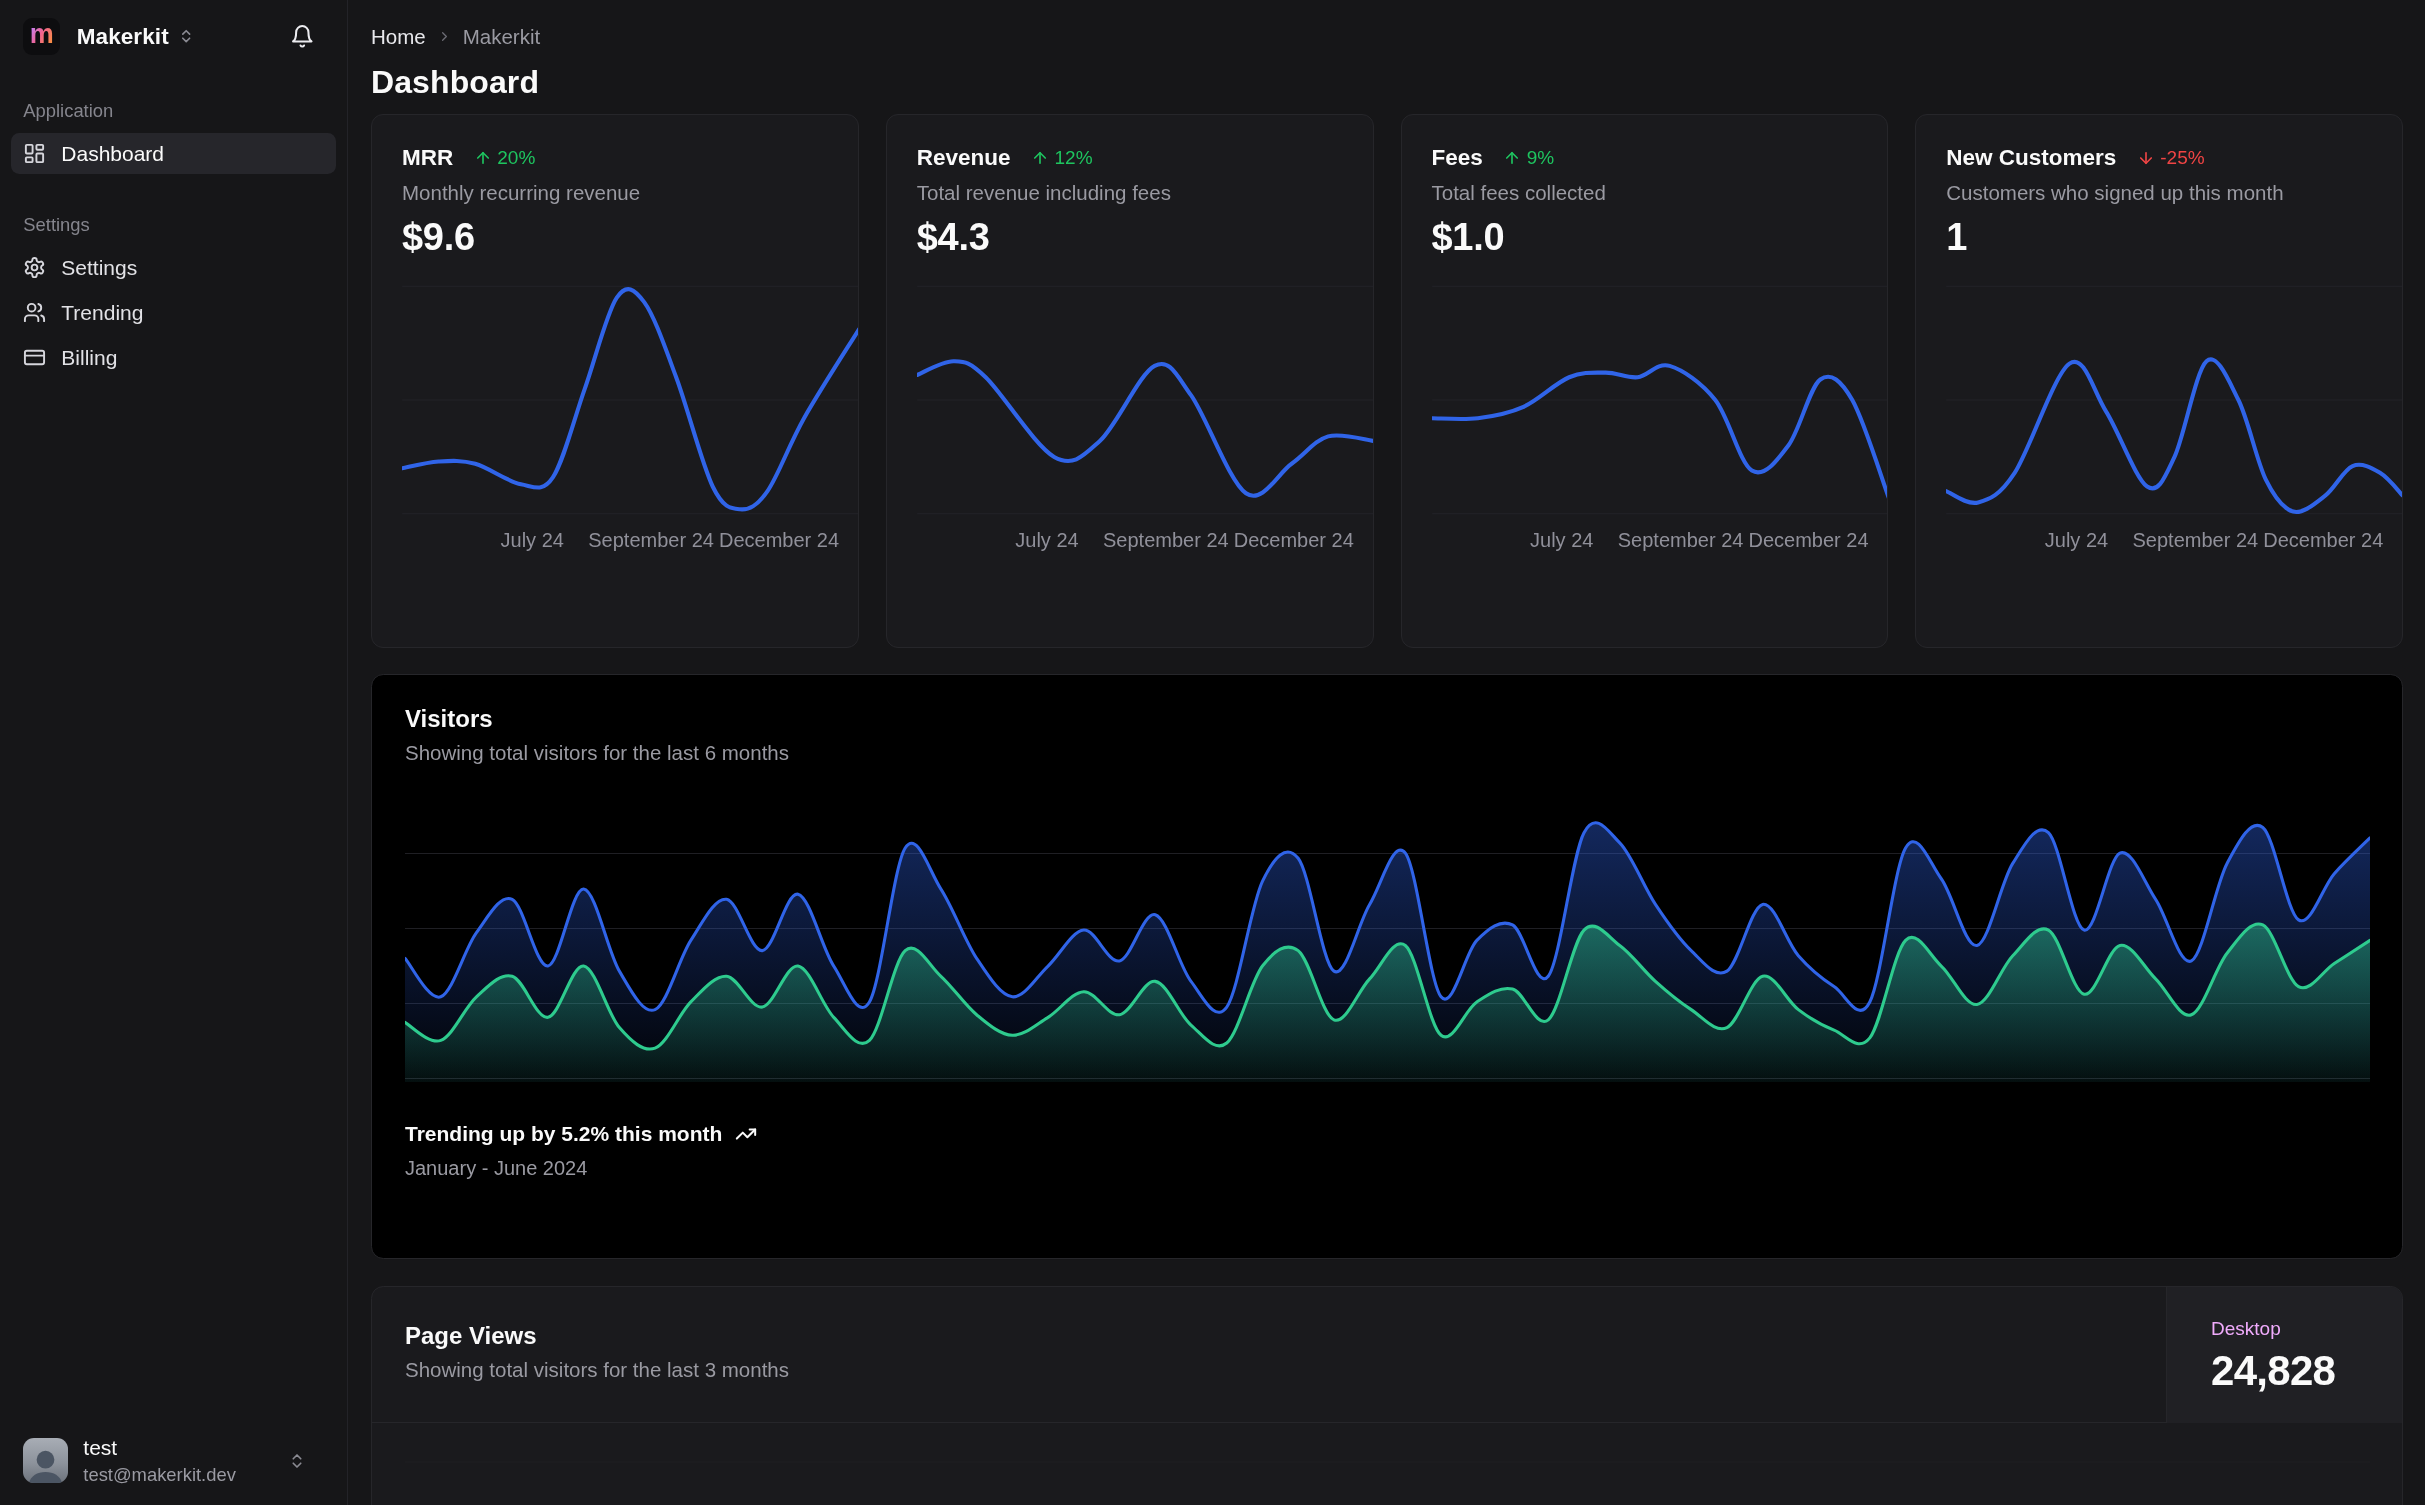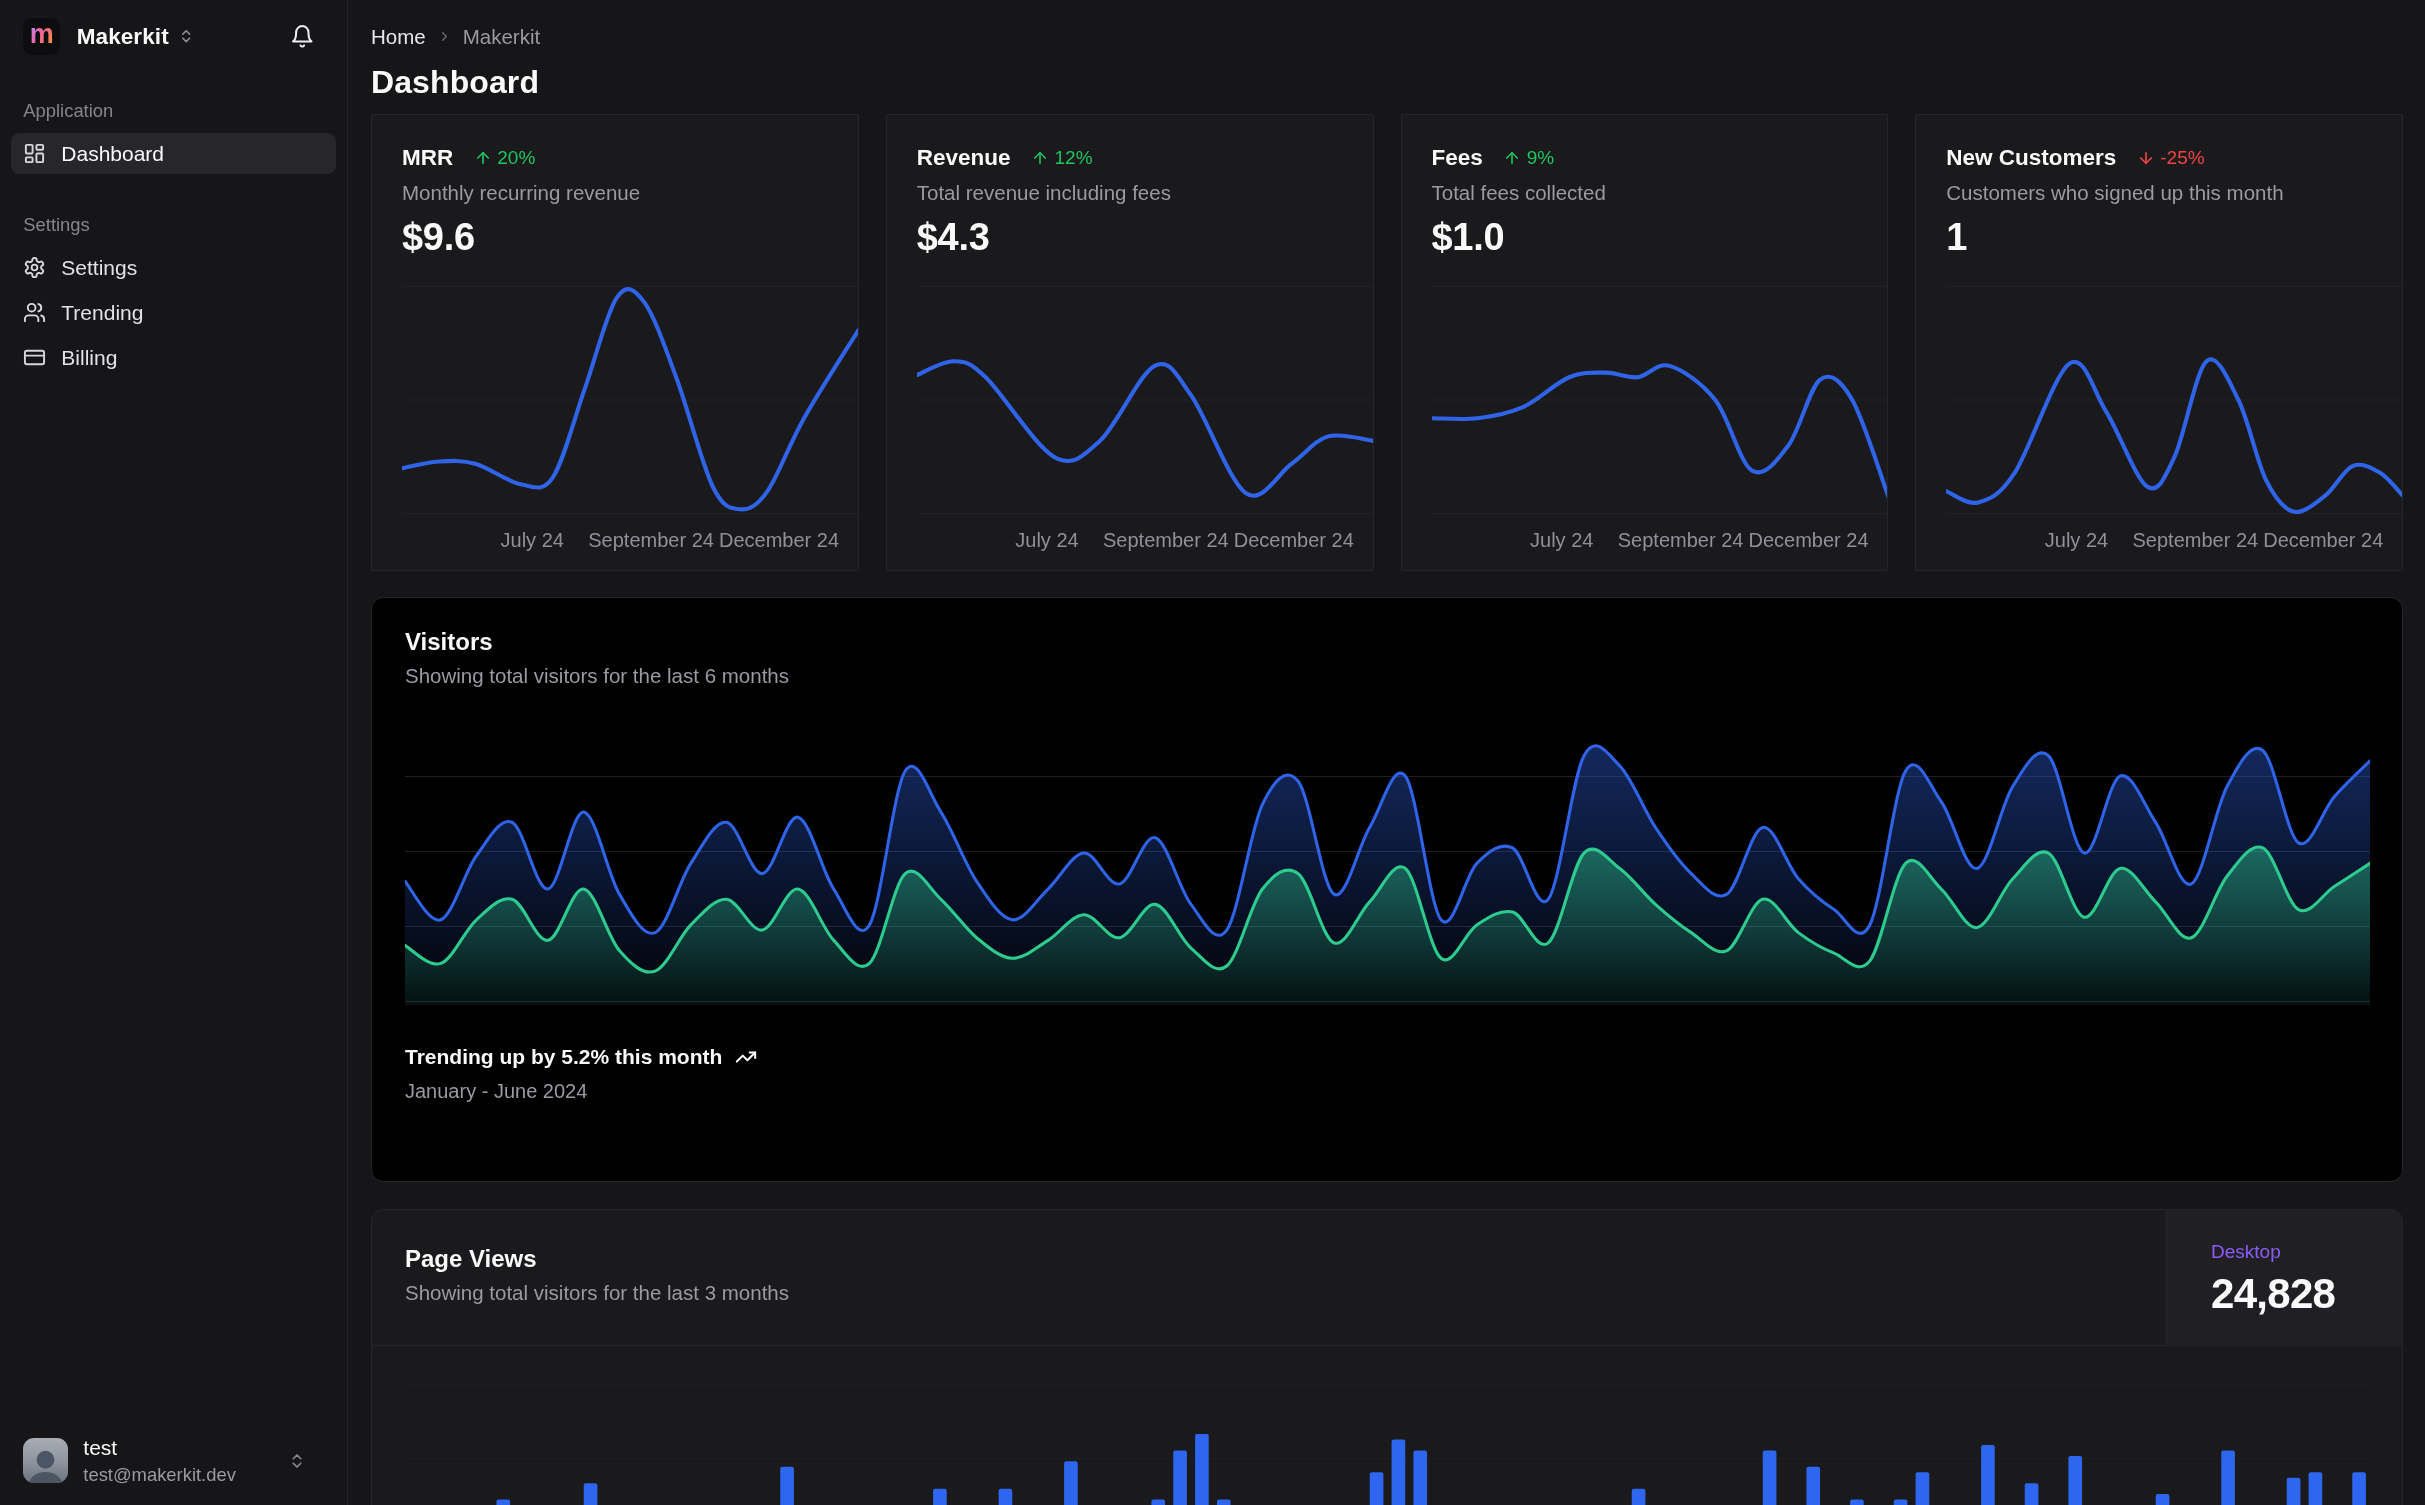--- a/index.html
+++ b/index.html
@@ -64,22 +64,22 @@
   .main { position:absolute; left:348px; top:0; right:0; bottom:0; padding:0 23px; }
   .breadcrumb { display:flex; align-items:center; margin-top:24.6px; font-size:20.5px; }
   .crumb-home { color:#e8e8ec; }
   .crumb-sep { color:#6d6d75; margin:0 11px; }
   .crumb-current { color:#9a9aa2; }
   .page-title { font-size:32px; font-weight:700; margin-top:15px; letter-spacing:0.1px; }
 
   
   .stats-grid { display:grid; grid-template-columns:repeat(4,1fr); gap:27px; margin-top:13.6px; }
   .stat-card {
-    background:#1a1a1d; border:1px solid #26262a; border-radius:1px;
-    height:457px; padding:30px 0 0 30px; overflow:hidden; position:relative;
+    background:#1a1a1d; border:1px solid #26262a; border-radius:12px;
+    height:534px; padding:30px 0 0 30px; overflow:hidden; position:relative;
   }
   .stat-head { display:flex; align-items:center; gap:20.5px; }
   .stat-title { font-size:22.5px; font-weight:700; color:#fafafa; }
   .stat-delta { display:flex; align-items:center; gap:5.5px; font-size:19px; }
   .delta-up { color:#1ec45f; }
   .delta-down { color:#ef4444; }
   .stat-sub { font-size:20.5px; color:#9a9aa2; margin-top:9.6px; padding-right:30px; }
   .stat-value { font-size:38px; font-weight:700; margin-top:11px; letter-spacing:-0.3px; }
   .spark-wrap { margin-top:19px; width:457px; }
   .xlabels { position:relative; height:30px; margin-top:5.5px; width:457px; }
@@ -106,21 +106,21 @@
     margin-top:27px; height:450px; overflow:hidden; position:relative;
   }
   .pv-header { height:136px; border-bottom:1px solid #26262a; position:relative; }
   .pv-titles { padding:35px 0 0 33px; }
   .pv-tabs { position:absolute; right:0; top:0; height:136px; display:flex; }
   .pv-tab {
     border-left:1px solid #26262a; height:100%; padding:31px 0 0 44px; cursor:pointer;
   }
   .pv-tab-desktop { width:236px; background:#202024; }
   .pv-tab-mobile { width:225px; }
-  .pv-tab-label { font-size:19px; color:#8b5cf6; }
+  .pv-tab-label { font-size:19px; color:#f0abfc; }
   .pv-tab-value { font-size:42px; font-weight:700; margin-top:6.8px; letter-spacing:-0.7px; }
   .pv-bars { margin:17px 33px 0 33px; }
 </style>
 </head>
 <body>
 
 <aside class="sidebar">
   <div class="side-top">
     <div class="logo-box">
       <span class="logo-m">m</span>

